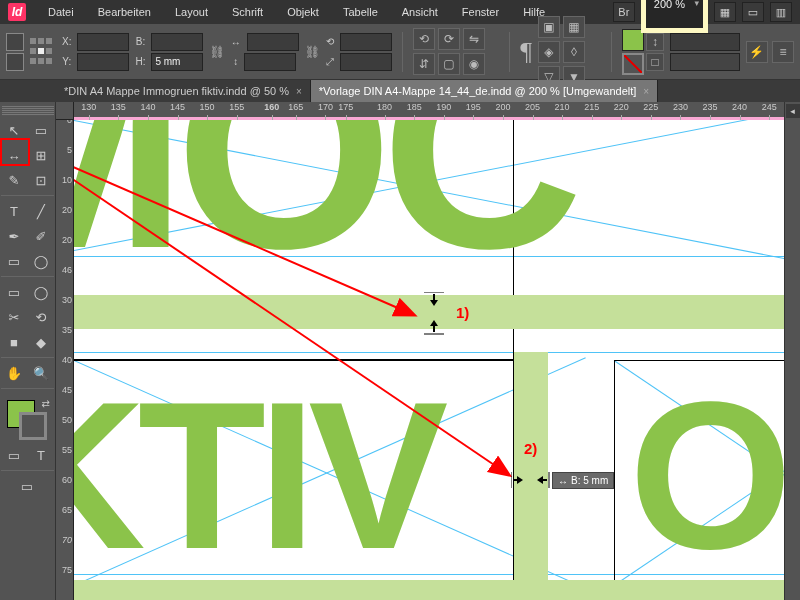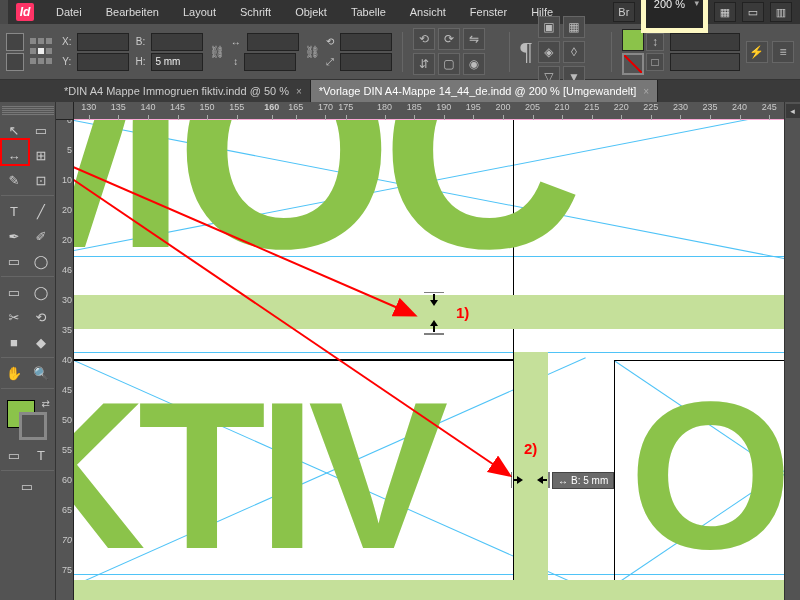--- a/index.html
+++ b/index.html
@@ -15,21 +15,20 @@
   }
 
   
   .menubar {
     background: #333333;
     height: 24px;
     display: flex;
     align-items: center;
     padding: 0 8px;
     gap: 4px;
-    margin-left: 8px;
   }
   .app-icon {
     width: 18px; height: 18px;
     background: #ff3366;
     color: #fff;
     font-weight: bold;
     font-style: italic;
     font-size: 12px;
     display: flex; align-items: center; justify-content: center;
     border-radius: 2px;
@@ -170,21 +169,21 @@
     position: absolute;
     left: 56px; right: 16px; top: 0; bottom: 0;
     background: #fff;
     overflow: hidden;
   }
 
   .ruler-h {
     position: absolute;
     left: 18px; right: 0; top: 0; height: 18px;
     background: #555; color: #ddd;
-    border-bottom: 1px solid #f9a8d4;
+    border-bottom: 3px solid #f9a8d4;
     z-index: 5;
   }
   .ruler-v {
     position: absolute;
     left: 0; top: 18px; bottom: 0; width: 18px;
     background: #555; color: #ddd;
     border-right: 1px solid #222;
     z-index: 5;
   }
   .ruler-corner {

